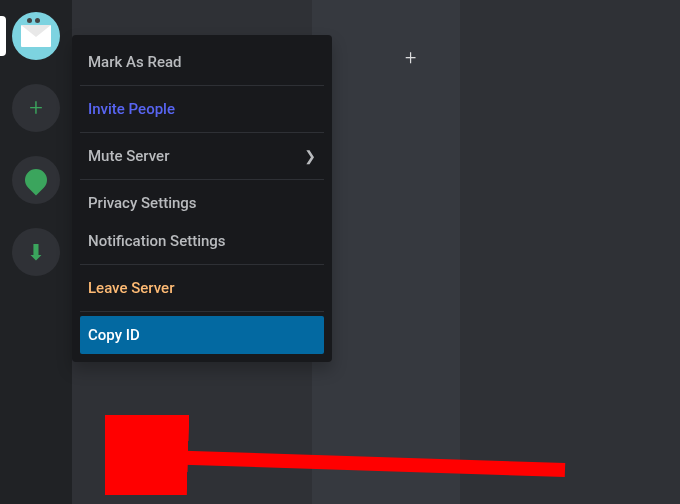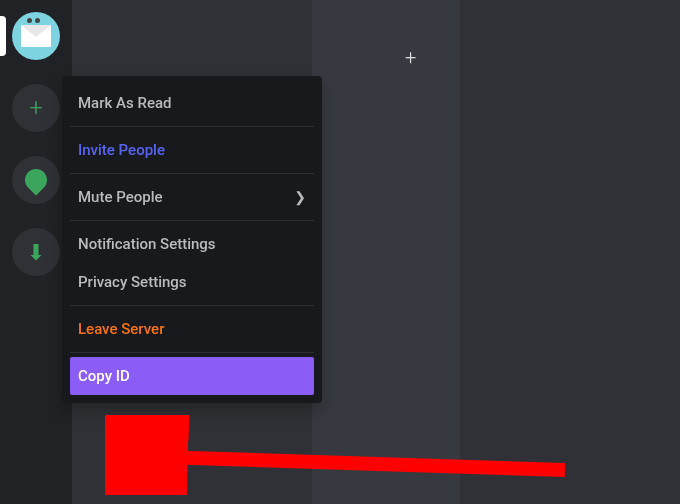--- a/index.html
+++ b/index.html
@@ -110,49 +110,48 @@
     .right-panel {
       position: absolute;
       right: 0;
       top: 0;
       width: 220px;
       height: 504px;
       background: #2f3136;
     }
     .context-menu {
       position: absolute;
-      left: 62px;
+      left: 72px;
       top: 35px;
       width: 260px;
       background: #18191c;
       border-radius: 4px;
       padding: 8px;
       box-shadow: 0 8px 16px rgba(0,0,0,0.24);
-      margin-top: 41px;
     }
     .menu-item {
       padding: 10px 8px;
       color: #b9bbbe;
       font-size: 15px;
       font-weight: 500;
       cursor: pointer;
       border-radius: 2px;
       display: flex;
       align-items: center;
       justify-content: space-between;
     }
     .menu-item.invite {
       color: #5865f2;
       text-align: right;
     }
     .menu-item.danger {
-      color: #f97316;
+      color: #fdba74;
     }
     .menu-item.highlighted {
-      background: #8b5cf6;
+      background: #0369a1;
       color: #fff;
     }
     .menu-divider {
       height: 1px;
       background: #2e3035;
       margin: 4px 0;
     }
     .chevron {
       color: #b9bbbe;
       font-size: 14px;
@@ -209,29 +208,29 @@
 <div class="context-menu">
   <div class="menu-item">
     <span>Mark As Read</span>
   </div>
   <div class="menu-divider"></div>
   <div class="menu-item invite">
     <span>Invite People</span>
   </div>
   <div class="menu-divider"></div>
   <div class="menu-item">
-    <span>Mute People</span>
+    <span>Mute Server</span>
     <span class="chevron">❯</span>
   </div>
   <div class="menu-divider"></div>
   <div class="menu-item">
+    <span>Privacy Settings</span>
+  </div>
+  <div class="menu-item">
     <span>Notification Settings</span>
-  </div>
-  <div class="menu-item">
-    <span>Privacy Settings</span>
   </div>
   <div class="menu-divider"></div>
   <div class="menu-item danger">
     <span>Leave Server</span>
   </div>
   <div class="menu-divider"></div>
   <div class="menu-item highlighted">
     <span>Copy ID</span>
   </div>
 </div>

